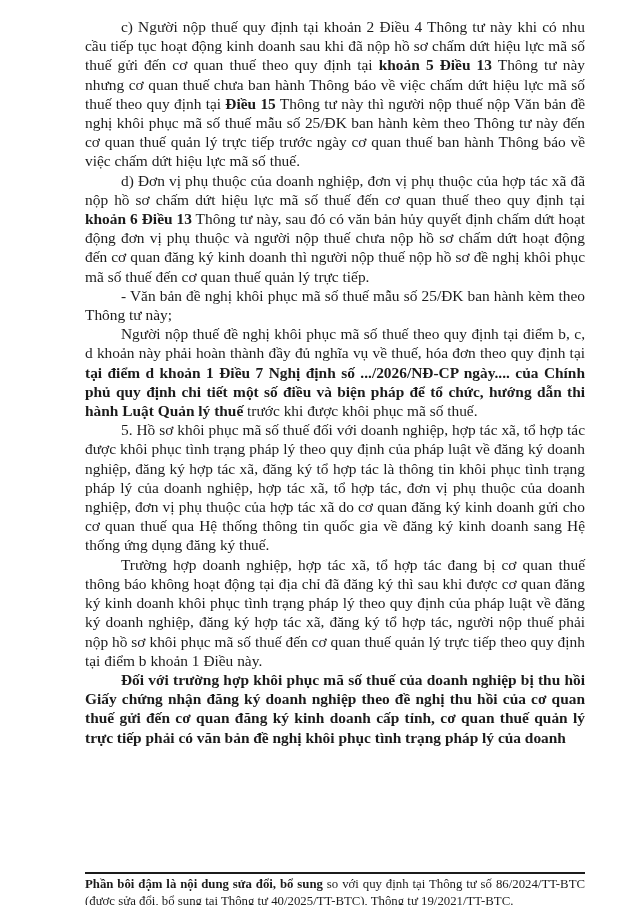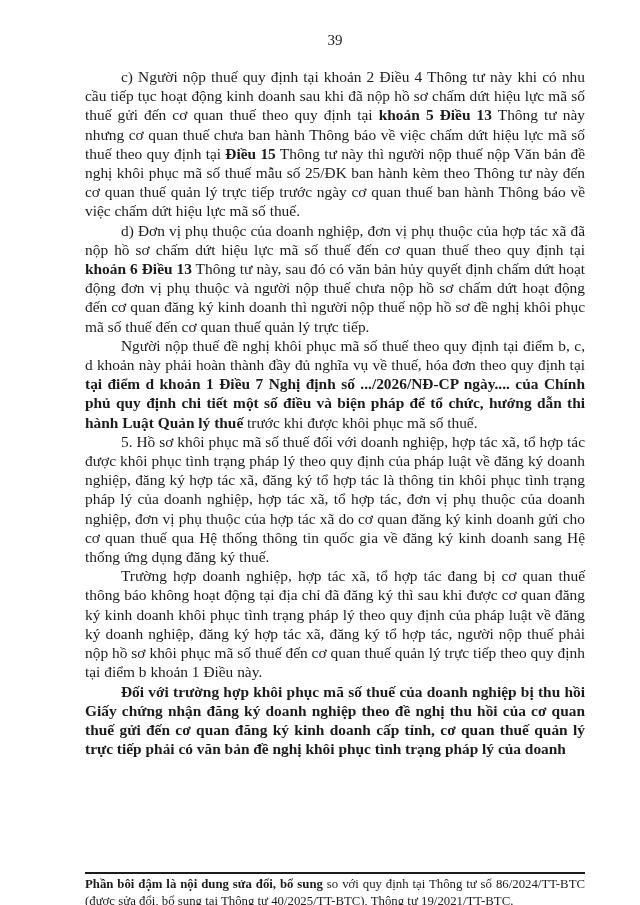--- a/index.html
+++ b/index.html
@@ -54,29 +54,29 @@
     font-size: 12.8px;
     line-height: 17px;
     text-align: justify;
   }
 </style>
 </head>
 <body>
 
 <div class="page">
 
-  <div class="page-number">39</div>
 
   <div class="content">
 
     <p><span>c) Người nộp thuế quy định tại khoản 2 Điều 4 Thông tư này khi có nhu cầu tiếp tục hoạt động kinh doanh sau khi đã nộp hồ sơ chấm dứt hiệu lực mã số thuế gửi đến cơ quan thuế theo quy định tại </span><span class="b">khoản 5 Điều 13</span><span> Thông tư này nhưng cơ quan thuế chưa ban hành Thông báo về việc chấm dứt hiệu lực mã số thuế theo quy định tại </span><span class="b">Điều 15</span><span> Thông tư này thì người nộp thuế nộp Văn bản đề nghị khôi phục mã số thuế mẫu số 25/ĐK ban hành kèm theo Thông tư này đến cơ quan thuế quản lý trực tiếp trước ngày cơ quan thuế ban hành Thông báo về việc chấm dứt hiệu lực mã số thuế.</span></p>
 
     <p><span>d) Đơn vị phụ thuộc của doanh nghiệp, đơn vị phụ thuộc của hợp tác xã đã nộp hồ sơ chấm dứt hiệu lực mã số thuế đến cơ quan thuế theo quy định tại </span><span class="b">khoản 6 Điều 13</span><span> Thông tư này, sau đó có văn bản hủy quyết định chấm dứt hoạt động đơn vị phụ thuộc và người nộp thuế chưa nộp hồ sơ chấm dứt hoạt động đến cơ quan đăng ký kinh doanh thì người nộp thuế nộp hồ sơ đề nghị khôi phục mã số thuế đến cơ quan thuế quản lý trực tiếp.</span></p>
 
 
+    <p><span>- Văn bản đề nghị khôi phục mã số thuế mẫu số 25/ĐK ban hành kèm theo Thông tư này;</span></p>
 
 
     <p><span>Người nộp thuế đề nghị khôi phục mã số thuế theo quy định tại điểm b, c, d khoản này phải hoàn thành đầy đủ nghĩa vụ về thuế, hóa đơn theo quy định tại </span><span class="b">tại điểm d khoản 1 Điều 7 Nghị định số .../2026/NĐ-CP ngày.... của Chính phủ quy định chi tiết một số điều và biện pháp để tổ chức, hướng dẫn thi hành Luật Quản lý thuế</span><span> trước khi được khôi phục mã số thuế.</span></p>
 
     <p><span>5. Hồ sơ khôi phục mã số thuế  đối với doanh nghiệp, hợp tác xã, tổ hợp tác được khôi phục tình trạng pháp lý theo quy định của pháp luật về đăng ký doanh nghiệp, đăng ký hợp tác xã, đăng ký tổ hợp tác là thông tin khôi phục tình trạng pháp lý của doanh nghiệp, hợp tác xã, tổ hợp tác, đơn vị phụ thuộc của doanh nghiệp, đơn vị phụ thuộc của hợp tác xã do cơ quan đăng ký kinh doanh gửi cho cơ quan thuế qua Hệ thống thông tin quốc gia về đăng ký kinh doanh sang Hệ thống ứng dụng đăng ký thuế.</span></p>
 
     <p><span>Trường hợp doanh nghiệp, hợp tác xã, tổ hợp tác đang bị cơ quan thuế thông báo không hoạt động tại địa chỉ đã đăng ký thì sau khi được cơ quan đăng ký kinh doanh khôi phục tình trạng pháp lý theo quy định của pháp luật về đăng ký doanh nghiệp, đăng ký hợp tác xã, đăng ký tổ hợp tác, người nộp thuế phải nộp hồ sơ khôi phục mã số thuế đến cơ quan thuế quản lý trực tiếp theo quy định tại điểm b khoản 1 Điều này.</span></p>
 
     <p><span class="b">Đối với trường hợp khôi phục mã số thuế của doanh nghiệp bị thu hồi Giấy chứng nhận đăng ký doanh nghiệp theo đề nghị thu hồi của cơ quan thuế gửi đến cơ quan đăng ký kinh doanh cấp tỉnh, cơ quan thuế quản lý trực tiếp phải có văn bản đề nghị khôi phục tình trạng pháp lý của doanh</span></p>
 

